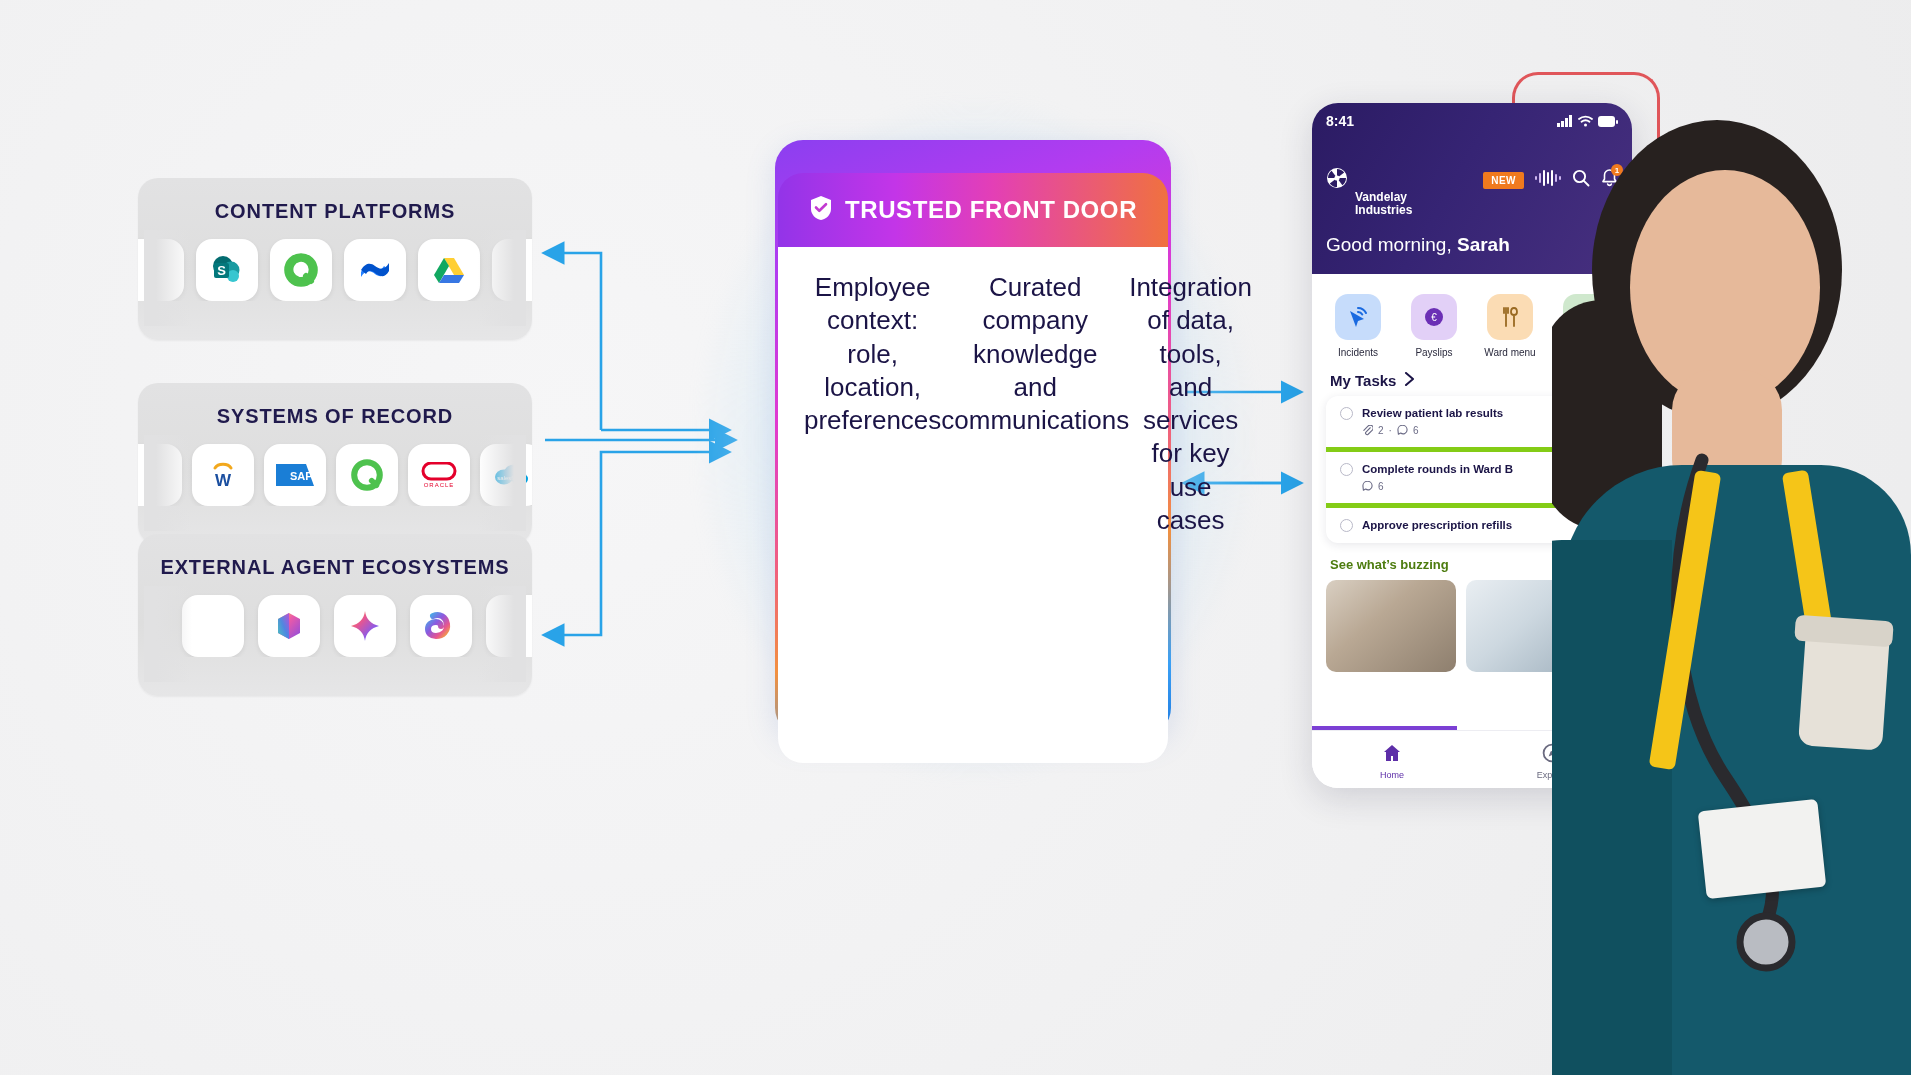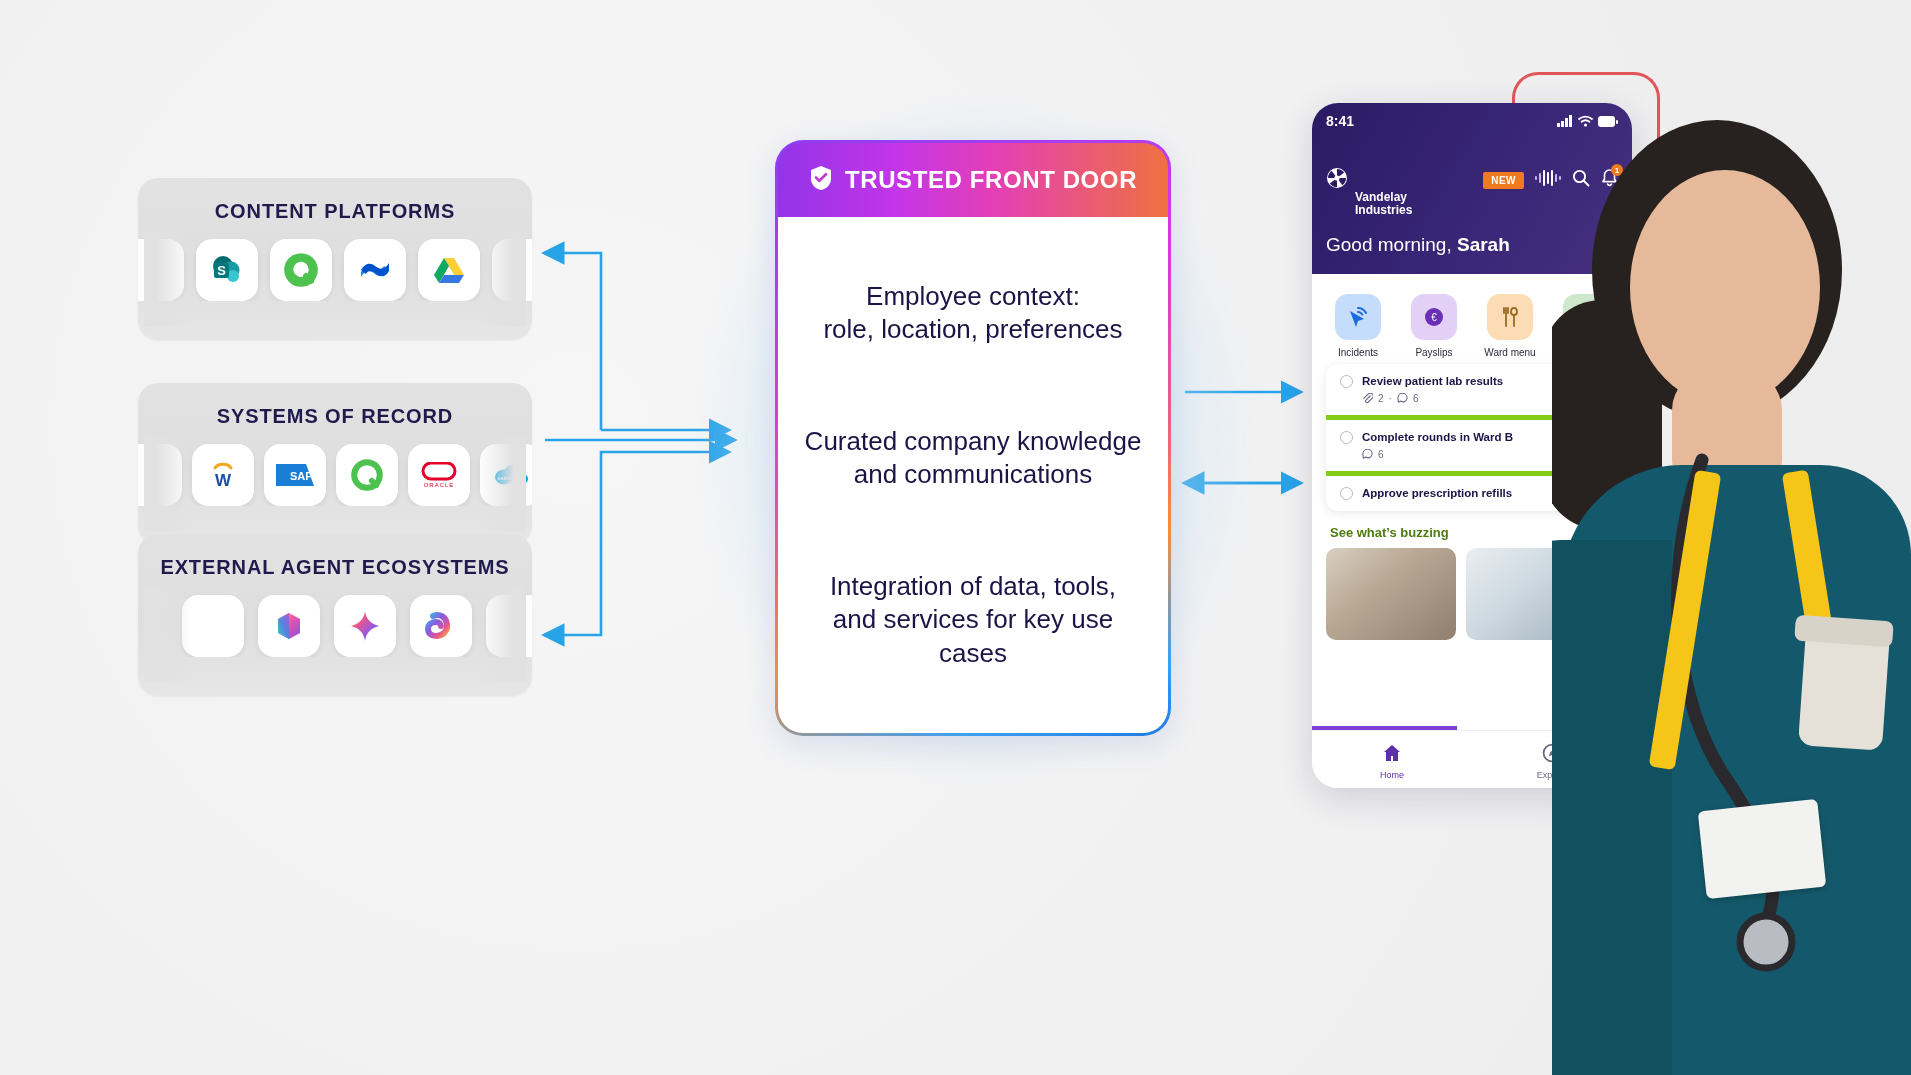--- a/index.html
+++ b/index.html
@@ -64,30 +64,30 @@
     position:absolute; left:775px; top:140px; width:396px; height:596px;
     border-radius: 28px;
     padding: 3px;
     background: linear-gradient(160deg,#8b3ff0 0%, #b23cf0 18%, #e03ad0 38%, #f0607f 58%, #f2903f 72%, #3aa0f5 90%, #1f7ae0 100%);
     box-shadow: 0 8px 30px rgba(90,120,200,.18);
   }
   #card-header {
     height: 74px;
     border-radius: 25px 25px 0 0;
     background: linear-gradient(90deg,#9334e8 0%, #c335e8 30%, #e33fb6 55%, #f0713f 100%);
-    display:flex; align-items:center; justify-content:center; gap:12px;
+    display:flex; align-items:center; justify-content:center; gap:12px;margin-top:30px;
   }
   #card-header .htxt {
     color:#fff; font-size:24px; font-weight:bold; letter-spacing:.6px;
   }
   #card-body {
     height: 516px;
     background: #fff;
     border-radius: 0 0 25px 25px;
-    display:flex; flex-direction:column; justify-content:space-around;
+    display:flex; flex-direction:row; justify-content:space-around;
     padding: 24px 26px;
   }
   .card-line {
     text-align:center; color:#1b1446; font-size:26px; line-height:1.28;
   }
 
   
   #phone-outline {
     position:absolute; left:1512px; top:72px; width:148px; height:150px;
     border: 3px solid #e0565a; border-radius: 26px 26px 0 0; border-bottom:none;
@@ -454,20 +454,28 @@
         <div class="quick-ico" style="background:#cfe8cd">
           <svg width="24" height="24" viewBox="0 0 24 24">
             <circle cx="12" cy="12" r="9" fill="#1f6b2b"></circle>
             <path d="M12 7v5.4l3.4 2" stroke="#fff" stroke-width="1.8" fill="none" stroke-linecap="round"></path>
           </svg>
         </div>
         <div class="quick-lbl">Shifts</div>
       </div>
     </div>
 
+    <div id="tasks-head">
+      <span id="tasks-title">My Tasks</span>
+      <span>
+        <svg width="11" height="14" viewBox="0 0 11 14">
+            <path d="M2 1l7 6-7 6" stroke="#1b1446" stroke-width="2" fill="none" stroke-linecap="round" stroke-linejoin="round"></path>
+          </svg>
+      </span>
+    </div>
 
     <div id="task-card">
       <div class="task">
         <div class="task-top">
           <span class="cbox"></span>
           <span class="task-txt">Review patient lab results</span>
         </div>
         <div class="task-meta">
           <svg width="11" height="11" viewBox="0 0 12 12">
               <path d="M9 3 4.3 7.7a1.7 1.7 0 0 0 2.4 2.4L11 5.8A3.2 3.2 0 1 0 6.5 1.3L2 5.8" stroke="#6a6a85" stroke-width="1.2" fill="none" stroke-linecap="round"></path>

